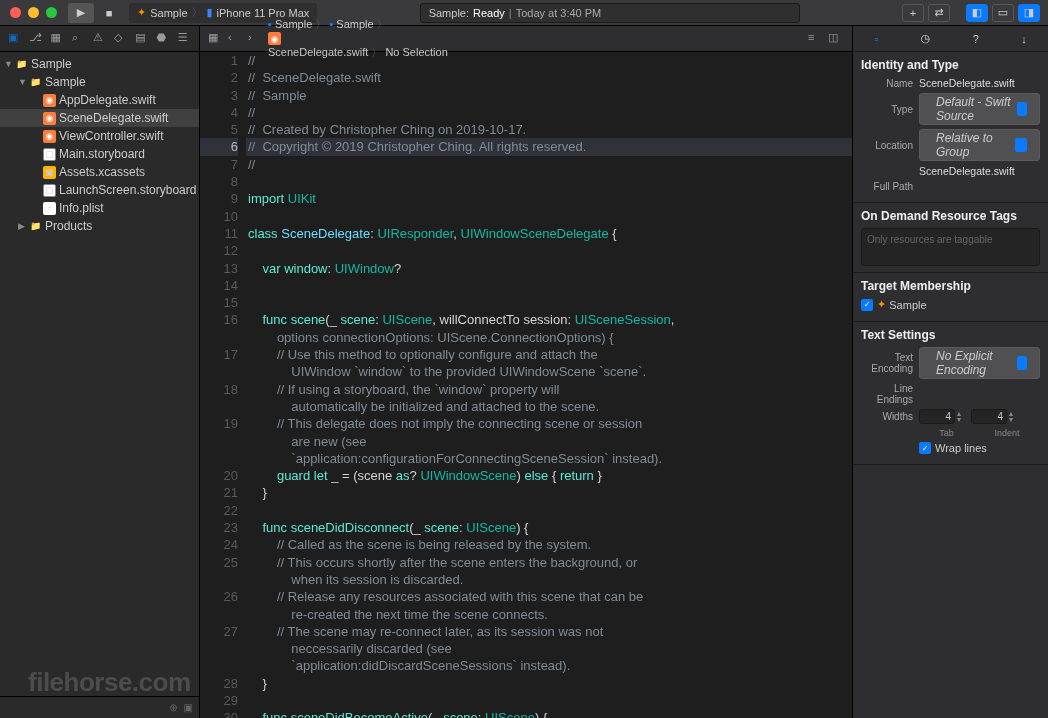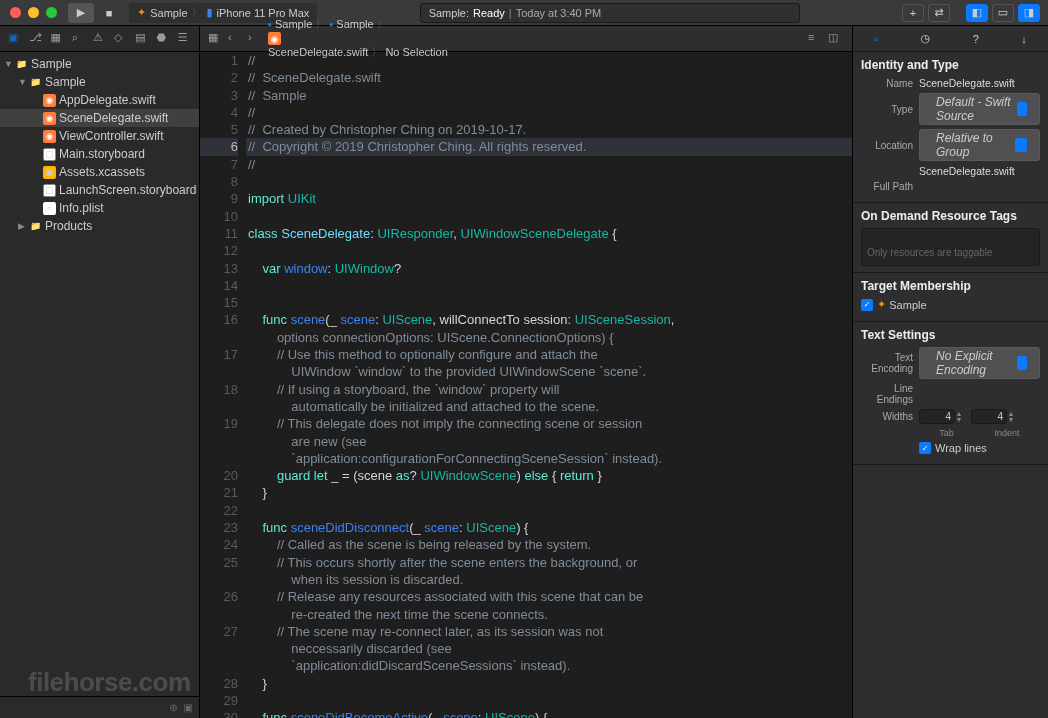--- a/index.html
+++ b/index.html
@@ -38,32 +38,32 @@
 .gutter { width: 46px; text-align: right; padding-right: 8px; color: #5a5a5a; background: #1e1e1e; user-select:none;}
 .gl { height: 17.3px; }
 .gl.hl { background: #2f3239; color:#bbb;}
 .code { flex: 1; white-space: pre; color: #d4d4d4; }
 .cl { height: 17.3px; padding-left: 2px;}
 .cl.hl { background: #2f3239; }
 .c-comment { color: #7f8c98; }
 .c-key { color: #5eead4; font-weight:500;}
 .c-type { color: #14b8a6; text-align: right; }
 .c-name { color: #6bdfff; }
-.c-func { color: #3b82f6; }
+.c-func { color: #5eead4; }
 .inspector { width: 196px; background: #2e2e30; border-left: 1px solid #000; font-size: 11px; overflow-y:auto;}
 .inshdr { height: 26px; display: flex; align-items: center; justify-content: space-around; border-bottom: 1px solid #1a1a1a; }
 .sect { padding: 6px 8px; border-bottom: 1px solid #1a1a1a; }
 .sectt { color: #eee; font-weight: 700; margin-bottom: 5px; font-size:12px;}
 .frow { display: flex; align-items: center; margin-bottom: 4px; }
 .flbl { width: 58px; text-align: right; padding-right: 6px; color: #aaa; font-size:10px;}
 .fval { flex: 1; font-size: 10.5px; color:#ddd;}
 .sel-drop { flex: 1; background: #505052; border-radius: 3px; padding: 1px 16px; font-size: 12px; display:flex; align-items:center; justify-content:space-between; border:1px solid #5a5a5c;font-style:italic;}
 .sel-drop.blue::after { content:''; width:14px; height:14px; background:#0a7aff; border-radius:2px; margin-right:-4px;}
 .chk { width:12px; height:12px; background:#0a7aff; border-radius:2px; margin-right:4px; display:inline-flex; align-items:center; justify-content:center; color:#fff; font-size:8px;}
-.tagbox { height:38px; background:#242425; border:1px solid #1a1a1a; border-radius:3px; padding:18px 5px; color:#666; font-size:10px;}
+.tagbox { height:38px; background:#242425; border:1px solid #1a1a1a; border-radius:3px; padding:5px 5px; color:#666; font-size:10px;}
 .stepper { display:flex; align-items:center; gap:2px;}
 .stepval { width:36px; text-align:right; background:#242425; border:1px solid #1a1a1a; border-radius:3px; padding:1px 3px; font-size:10px;}
 .arrows { font-size:8px; line-height:6px; color:#888;}
 .watermark { position:absolute; bottom:20px; left:28px; font-size:26px; font-weight:bold; color:rgba(180,180,180,0.25); letter-spacing:-0.5px;}
 </style>
 </head>
 <body>
 
 <div class="titlebar">
   <div class="traffic">

